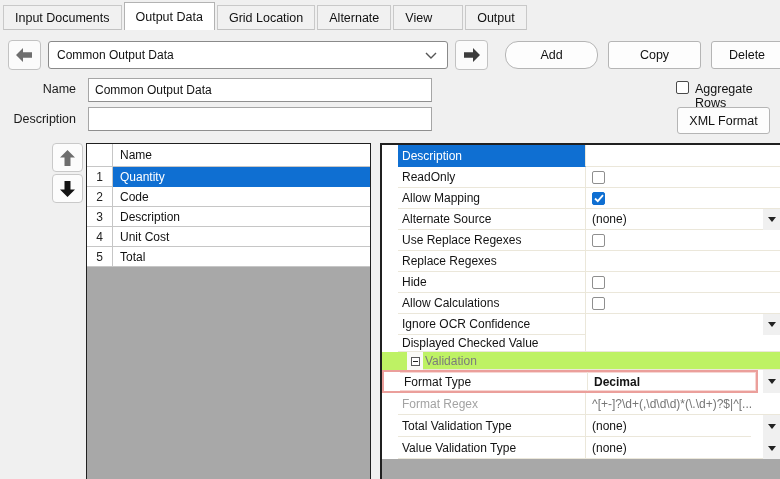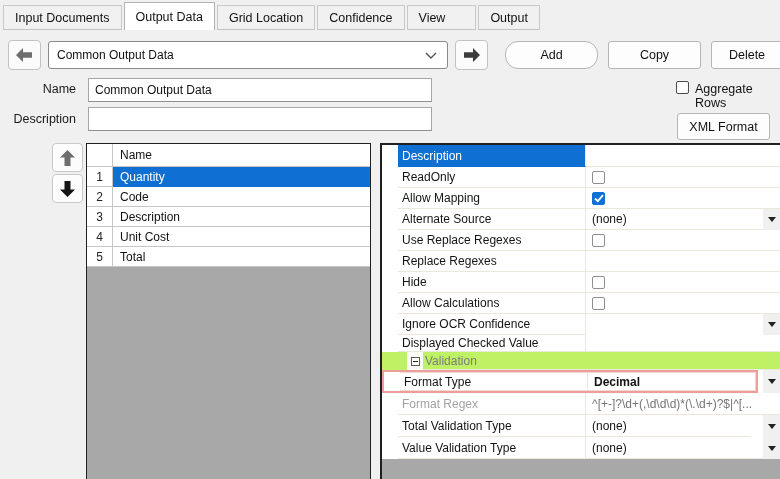--- a/index.html
+++ b/index.html
@@ -100,21 +100,21 @@
   .gridcb.checked{background:var(--accent);border-color:var(--accent);}
   .chev{display:block;}
 </style>
 </head>
 <body>
 
 <div class="tabbar">
     <div class="tab">Input Documents</div>
     <div class="tab active">Output Data</div>
     <div class="tab">Grid Location</div>
-    <div class="tab">Confidence</div>
+    <div class="tab">Alternate</div>
     <div class="tab wide">View</div>
     <div class="tab">Output</div>
   </div>
 
 <button class="navbtn" style="left:8px;top:40px;">
   <svg width="17" height="14" viewBox="0 0 17 14">
       <polygon points="0,7 7,0 7,4.2 16,4.2 16,9.8 7,9.8 7,14" fill="#6e6e6e"></polygon>
     </svg>
 </button>
 <div class="combo">
@@ -131,21 +131,21 @@
 <button class="btn" style="left:505px;top:41px;width:93px;border-radius:13px;">Add</button>
 <button class="btn" style="left:608px;top:41px;width:93px;">Copy</button>
 <button class="btn" style="left:711px;top:41px;width:72px;">Delete</button>
 
 <div class="flabel" style="left:0;top:82px;">Name</div>
 <input class="tbox" style="top: 78px;" value="Common Output Data">
 <span class="cb" style="position:absolute;left:676px;top:81px;"></span>
 <div style="position:absolute;left:695px;top:82px;font-size:12.5px;">Aggregate Rows</div>
 <div class="flabel" style="left:0;top:112px;">Description</div>
 <input class="tbox" style="top: 107px;" value="">
-<button class="btn" style="left:677px;top:113px;width:93px;height:27px;">XML Format</button>
+<button class="btn" style="left:677px;top:107px;width:93px;height:27px;">XML Format</button>
 
 <button class="updown" style="top:143px;">
   <svg width="15" height="16" viewBox="0 0 15 16">
       <polygon points="7.5,0 15,7.5 10.5,7.5 10.5,16 4.5,16 4.5,7.5 0,7.5" fill="#6e6e6e"></polygon>
     </svg>
 </button>
 <button class="updown" style="top:174px;">
   <svg width="15" height="16" viewBox="0 0 15 16">
       <polygon points="7.5,16 15,8.5 10.5,8.5 10.5,0 4.5,0 4.5,8.5 0,8.5" fill="#141414"></polygon>
     </svg>

